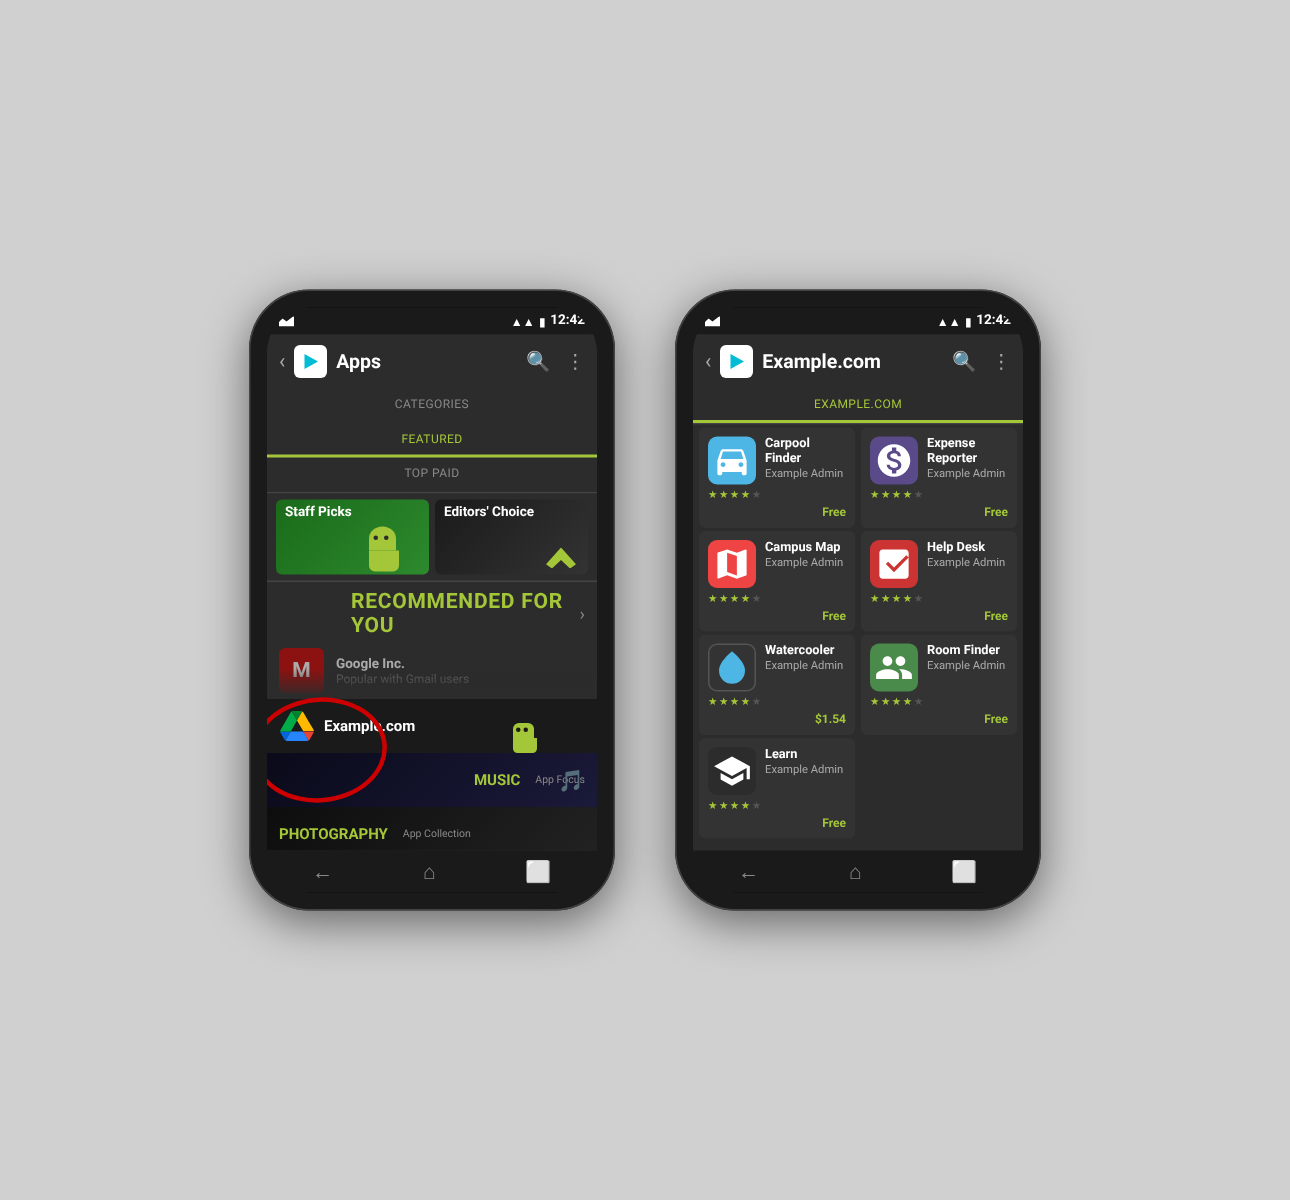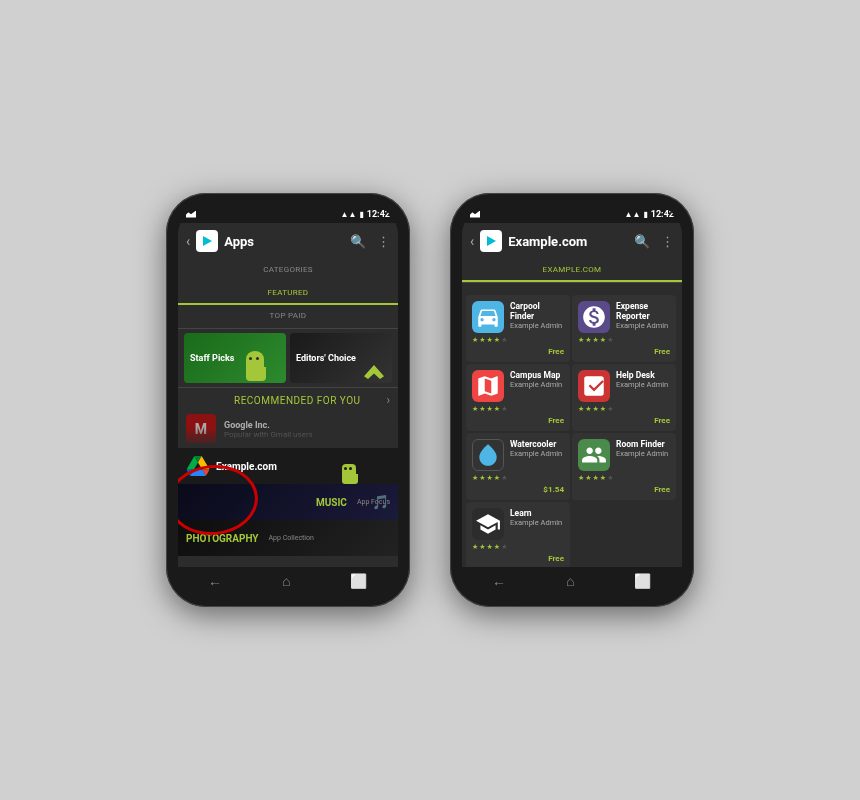--- a/index.html
+++ b/index.html
@@ -150,21 +150,21 @@
       background: linear-gradient(135deg, #1a6b1a, #2d8a2d);
     }
     .banner-editors {
       background: linear-gradient(135deg, #1a1a1a, #333);
     }
     .banner-label {
       font-size: 9px;
       font-weight: bold;
       color: #fff;
       position: absolute;
-      top: 20px;
+      top: 4px;
       left: 6px;
       z-index: 2;
     }
     .android-head {
       width: 18px; height: 16px;
       background: #a4c639;
       border-radius: 50% 50% 0 0;
       position: relative;
       margin-bottom: 0;
     }
@@ -186,22 +186,22 @@
 
     
     .section-header {
       display: flex;
       align-items: center;
       padding: 5px 8px 3px;
       border-top: 1px solid #444;
     }
     .section-title {
       color: #a4c639;
-      font-size: 10px;
-      font-weight: normal;
+      font-size: 14px;
+      font-weight: bold;
       flex: 1;
       letter-spacing: 0.5px;
       padding-left: 48px;
     }
     .section-arrow { color: #888; font-size: 12px; }
 
     .app-list-item {
       display: flex;
       align-items: center;
       padding: 4px 8px;
@@ -282,22 +282,23 @@
       font-size: 14px;
     }
     .nav-back::before { content: '←'; }
     .nav-home::before { content: '⌂'; }
     .nav-recent::before { content: '⬜'; }
 
     
     .app-grid {
       display: flex;
       flex-wrap: wrap;
-      padding: 12px 4px;
+      padding: 2px 4px;
       gap: 2px;
+      justify-content: space-between;
     }
     .app-card {
       width: calc(50% - 2px);
       background: #333;
       border-radius: 4px;
       padding: 6px;
       display: flex;
       flex-direction: column;
       gap: 3px;
     }

